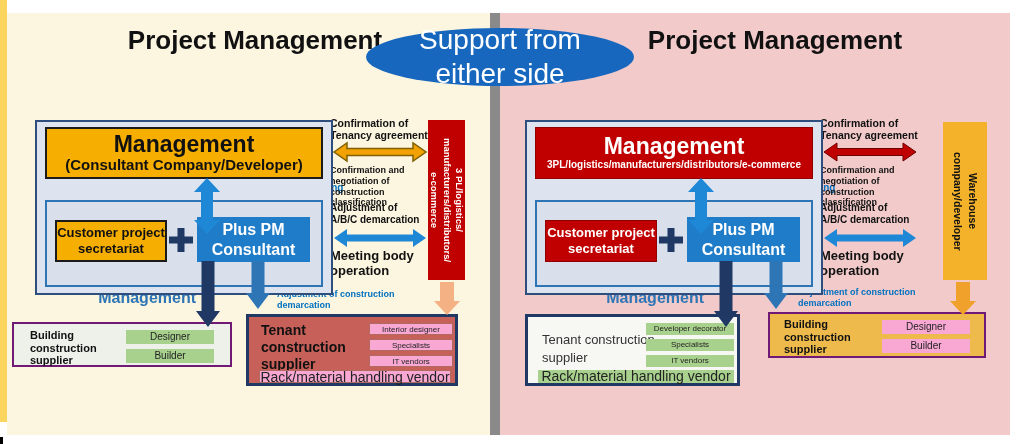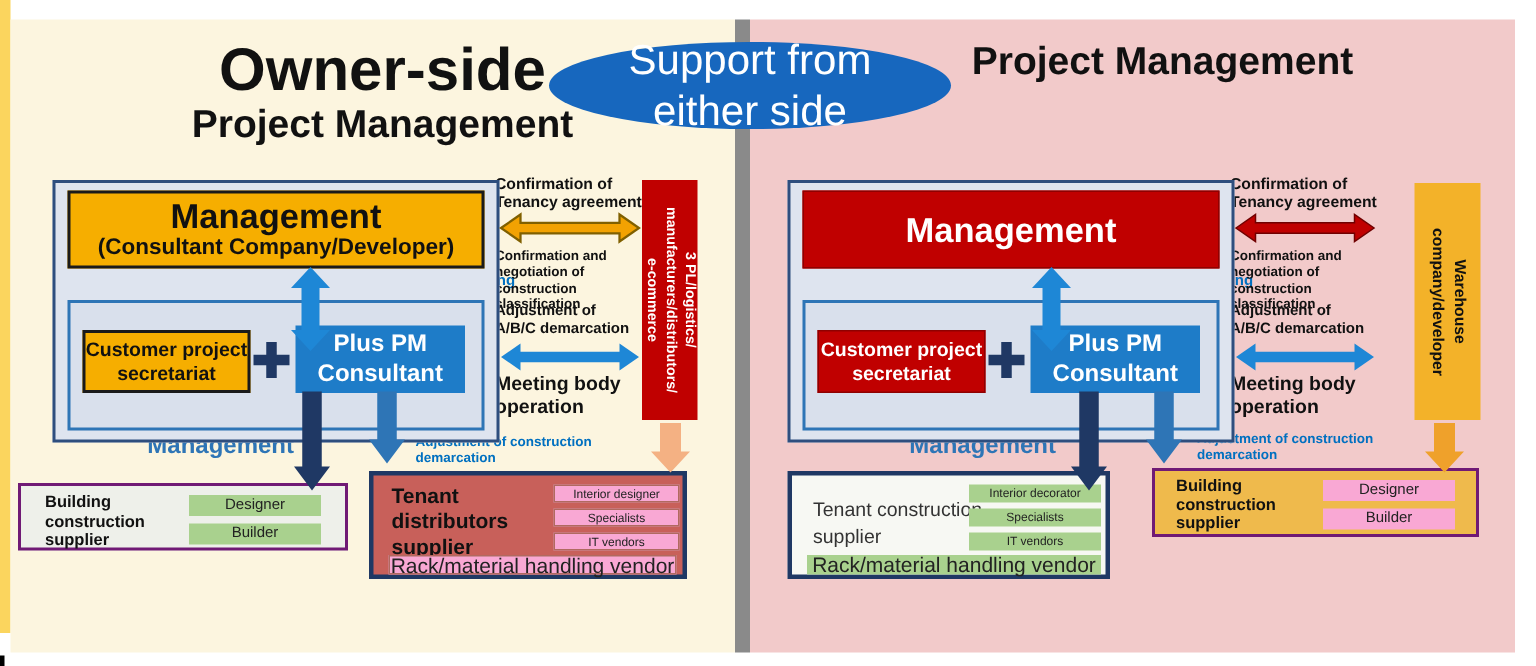--- a/index.html
+++ b/index.html
@@ -86,21 +86,20 @@
 <body>
 
 <div class="abs black-tick" style="top:0;height:13px;"></div>
 <div class="abs black-tick" style="top:437px;height:7px;"></div>
 <div class="abs" id="gold-strip"></div>
 <div class="abs" id="cream-band" style="left:7px;top:13px;"></div>
 <div class="abs" id="divider"></div>
 <div class="abs" id="pink-band"></div>
 
 <div class="abs title-block" style="left:55px;top:26px;">
-  <div class="title-main">Owner-side</div>
   <div class="title-sub">Project Management</div>
 </div>
 <div class="abs title-block" style="left:575px;top:26px;">
   <div class="title-sub">Project Management</div>
 </div>
 
 <div class="abs flexc pre" id="support-oval">Support from
 either side</div>
 
 <div class="abs side-container" style="left:35px;top:120px;"></div>
@@ -165,32 +164,33 @@
 <div class="abs building-box gray" style="left:12px;top:322px;">
   <div class="abs building-label pre" style="left:16px;top:5px;">Building
 construction
 supplier</div>
   <div class="abs pill green pill-lg" style="left:112px;top:6px;">Designer</div>
   <div class="abs pill green pill-lg" style="left:112px;top:25px;">Builder</div>
 </div>
 
 <div class="abs tenant-sup-box salmon" style="left:246px;top:314px;">
   <div class="abs tenant-sup-label-bold pre" style="left:12px;top:5px;">Tenant
-distributors
+construction
 supplier</div>
   <div class="abs pill white pill-sm bordered" style="left:120px;top:6px;">Interior designer</div>
   <div class="abs pill white pill-sm bordered" style="left:120px;top:22px;">Specialists</div>
   <div class="abs pill white pill-sm bordered" style="left:120px;top:38px;">IT vendors</div>
   <div class="abs pill white pill-wide bordered" style="left:10px;top:53px;width:192px;">Rack/material handling vendor</div>
 </div>
 
 <div class="abs side-container" style="left:525px;top:120px;"></div>
 
 <div class="abs mgmt-box red" style="left:535px;top:127px;">
   <div class="mgmt-title">Management</div>
+  <div class="mgmt-sub-tenant">3PL/logistics/manufacturers/distributors/e-commerce</div>
 </div>
 
 <svg class="abs arrow" style="left:688px;top:178px;" width="26" height="56">
   <polygon points="13,0 26,14 19,14 19,42 26,42 13,56 0,42 7,42 7,14 0,14" fill="#1E87D6"></polygon>
 </svg>
 <div class="abs doc-label" style="left:716px;top:182px;">Documentation/reporting</div>
 
 <div class="abs po-box" style="left:535px;top:200px;"></div>
 <div class="abs po-label" style="left:545px;top:203px;">Project office</div>
 <div class="abs cust-box red flexc pre" style="left:545px;top:220px;">Customer project
@@ -233,21 +233,21 @@
 <svg class="abs arrow" style="left:764px;top:261px;" width="24" height="48">
   <polygon points="5.5,0 18.5,0 18.5,32 24,32 12,48 0,32 5.5,32" fill="#2E75B6"></polygon>
 </svg>
 <div class="abs flow-mgmt-label" style="left:606px;top:289px;">Management</div>
 <div class="abs flow-adj-label pre" style="left:798px;top:287px;">Adjustment of construction
 demarcation</div>
 
 <div class="abs tenant-sup-box white" style="left:525px;top:314px;">
   <div class="abs tenant-sup-label-reg pre" style="left:14px;top:14px;">Tenant construction
 supplier</div>
-  <div class="abs pill green pill-sm" style="left:118px;top:6px;width:88px;">Interior decorator</div>
+  <div class="abs pill green pill-sm" style="left:118px;top:6px;width:88px;">Developer decorator</div>
   <div class="abs pill green pill-sm" style="left:118px;top:22px;width:88px;">Specialists</div>
   <div class="abs pill green pill-sm" style="left:118px;top:38px;width:88px;">IT vendors</div>
   <div class="abs pill green pill-wide" style="left:10px;top:53px;width:196px;">Rack/material handling vendor</div>
 </div>
 
 <div class="abs building-box orange" style="left:768px;top:312px;width:218px;height:46px;">
   <div class="abs building-label pre" style="left:14px;top:4px;">Building
 construction
 supplier</div>
   <div class="abs pill white pill-lg" style="left:112px;top:6px;">Designer</div>

